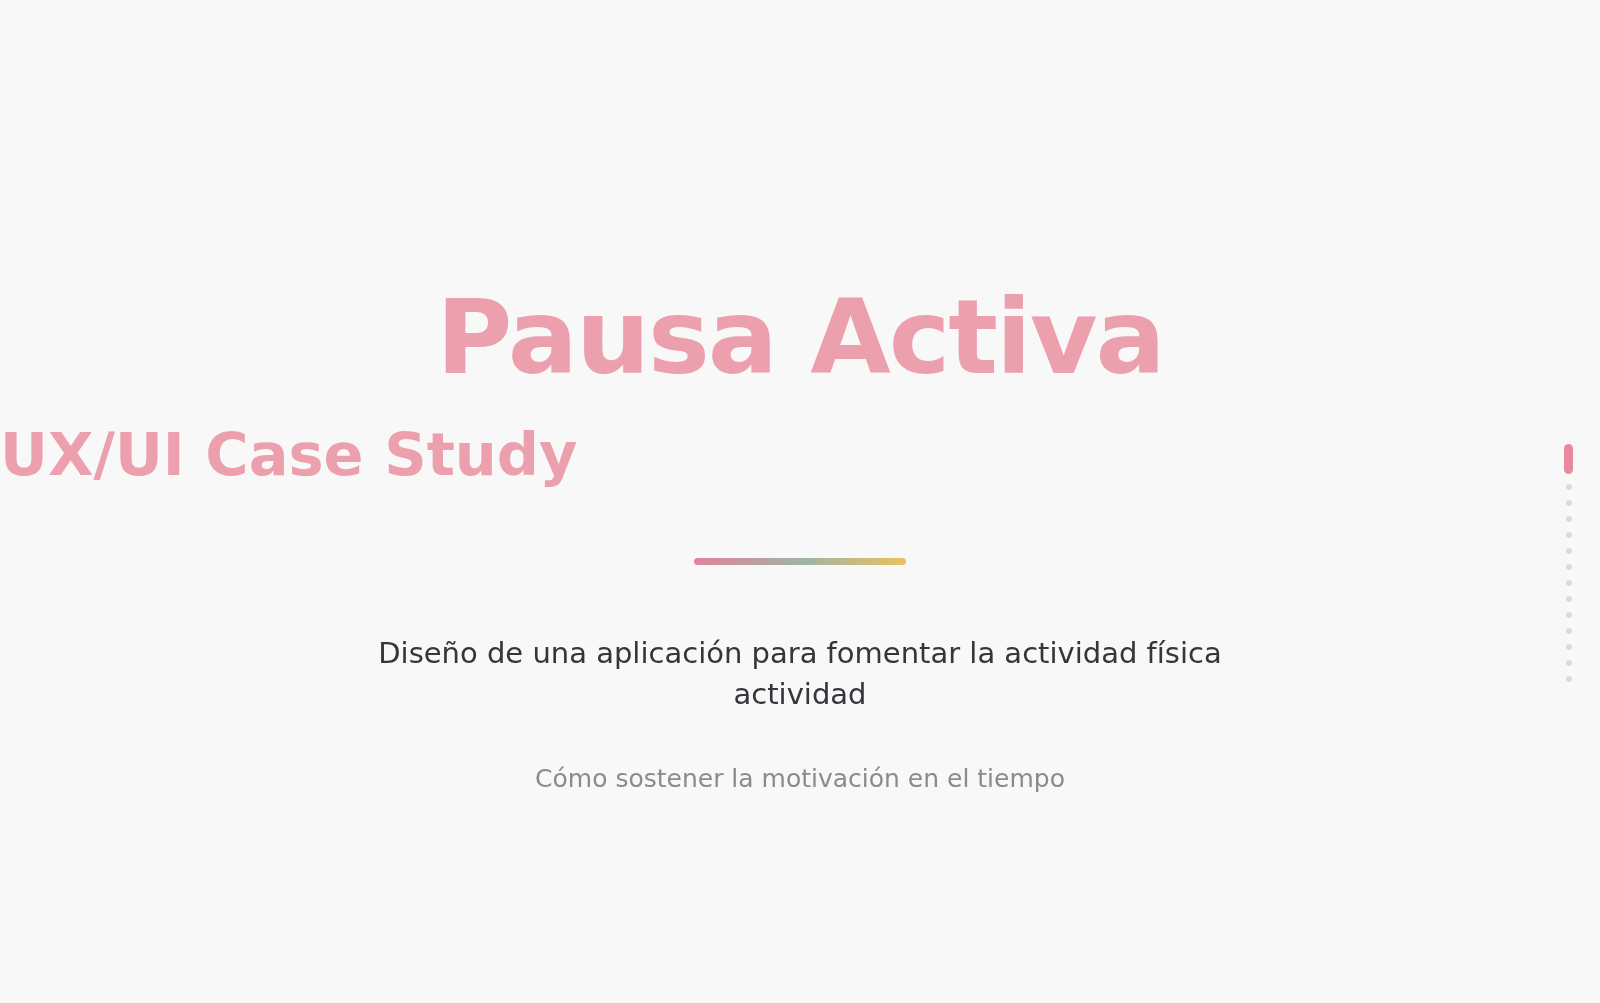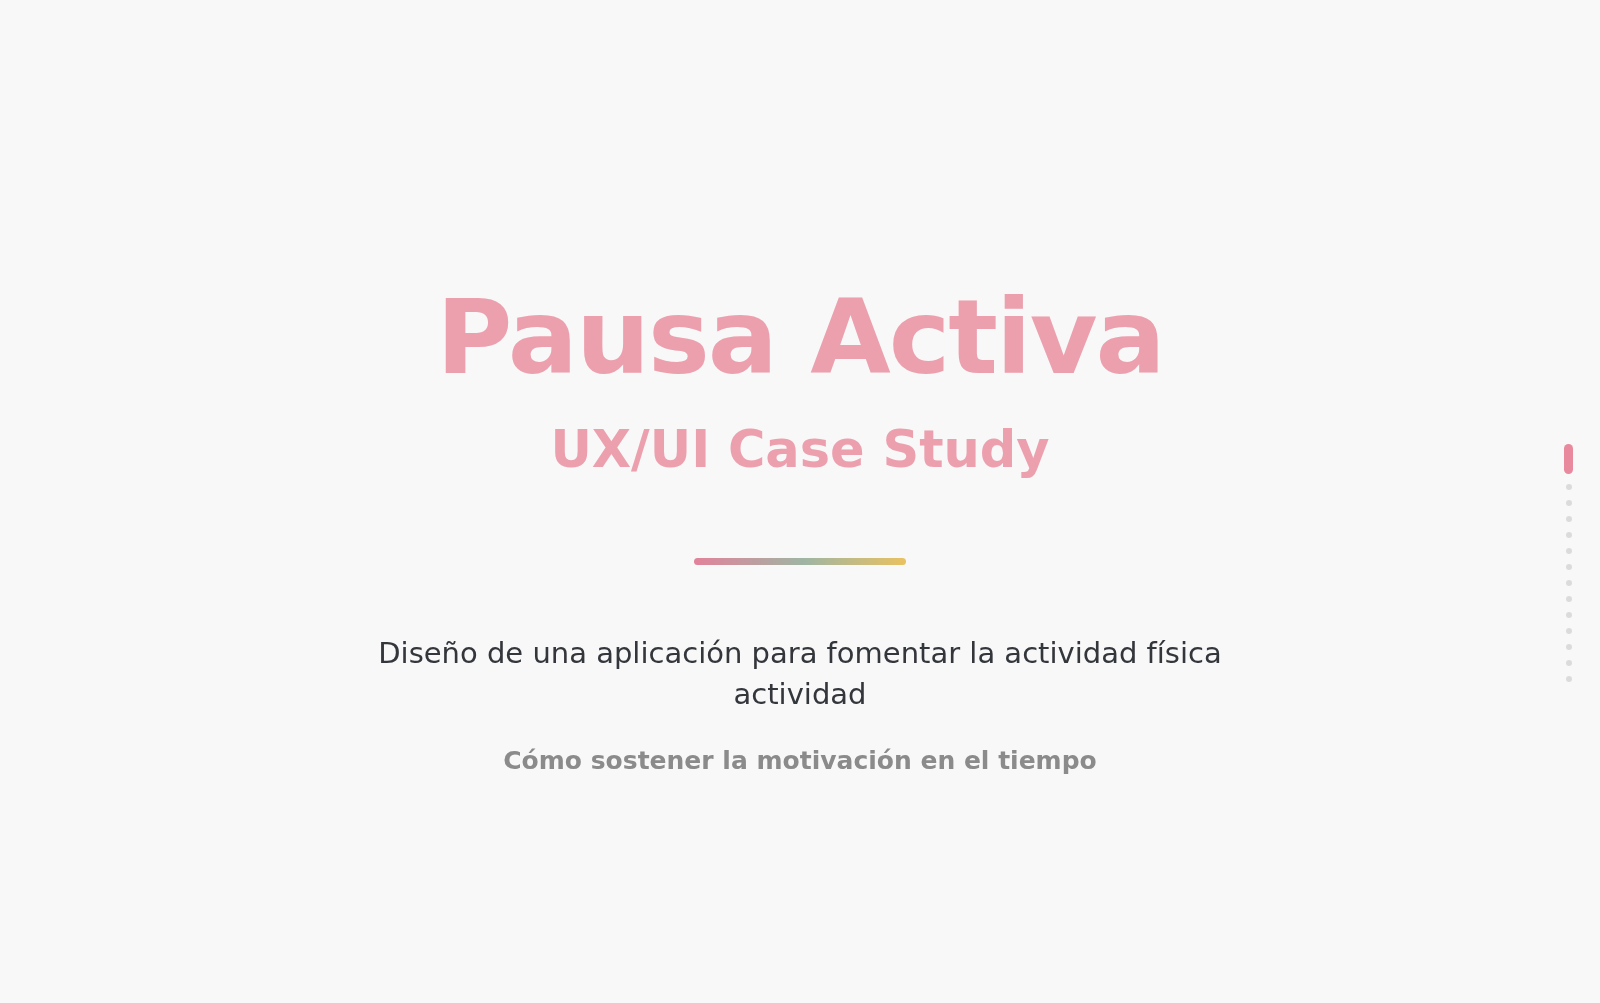--- a/index.html
+++ b/index.html
@@ -40,22 +40,22 @@
     letter-spacing: -2px;
     color: var(--accent-pink);
     margin-top: 14px;
   }
 
   .subtitle {
     position: absolute;
     top: 420px;
     left: 0;
     width: 100%;
-    text-align: center;
-    font-size: 51px;
+    text-align: left;
+    font-size: 59px;
     font-weight: 700;
     letter-spacing: 0px;
     color: var(--accent-pink);
   }
 
   .divider {
     position: absolute;
     top: 558px;
     left: 50%;
     transform: translateX(-50%);
@@ -73,26 +73,26 @@
     width: 900px;
     text-align: center;
     font-size: 29px;
     font-weight: 500;
     line-height: 1.42;
     color: var(--text-dark);
   }
 
   .tagline {
     position: absolute;
-    top: 746px;
+    top: 764px;
     left: 0;
     width: 100%;
     text-align: center;
     font-size: 25px;
-    font-weight: 700;
+    font-weight: 400;
     color: var(--text-gray);
   }
 
   .pagination {
     position: absolute;
     top: 444px;
     right: 27px;
     display: flex;
     flex-direction: column;
     align-items: center;

